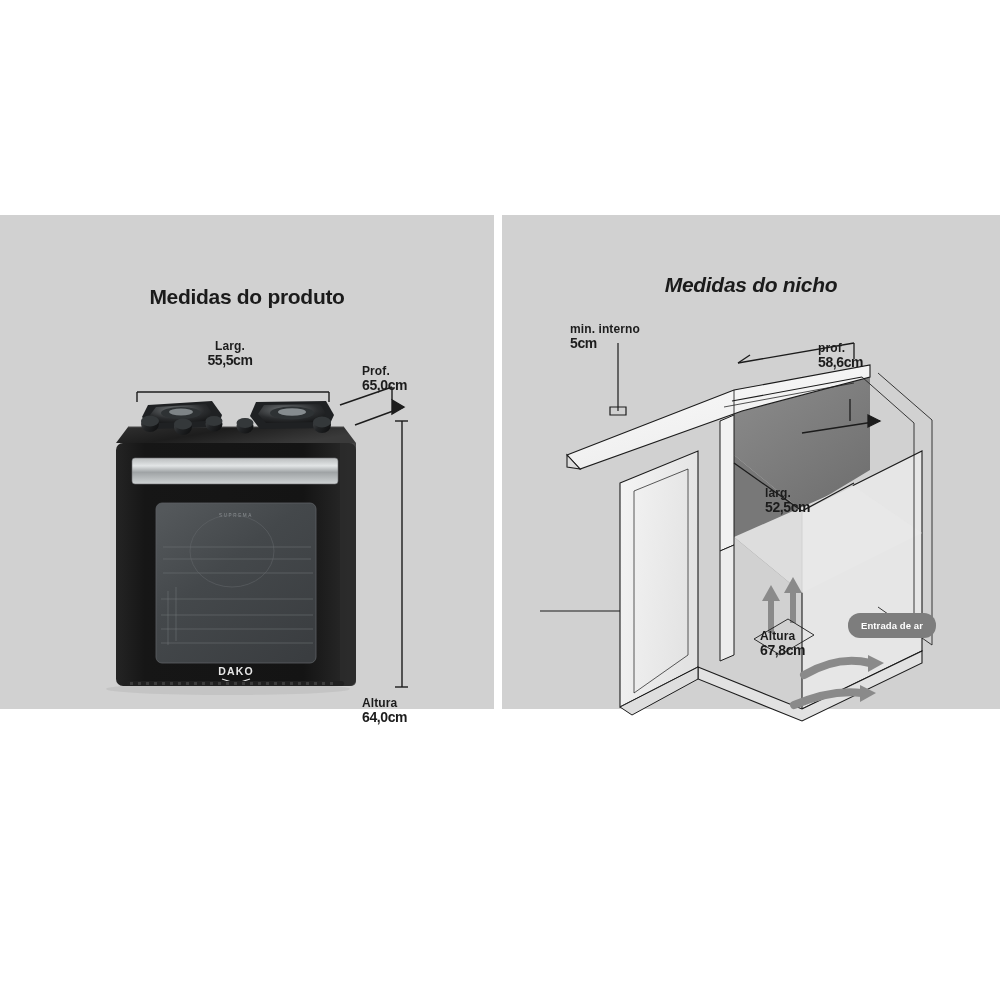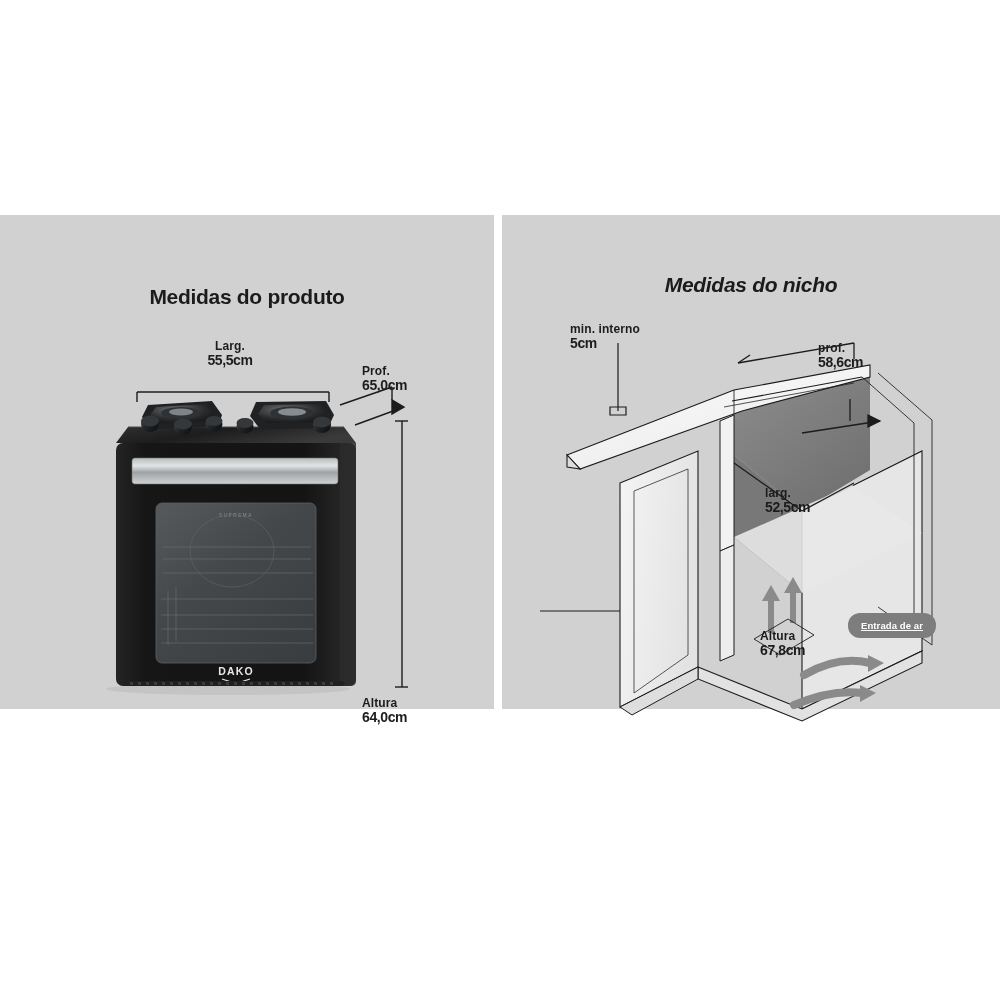--- a/index.html
+++ b/index.html
@@ -63,21 +63,20 @@
   .badge {
     position: absolute;
     background: #7d7d7d;
     color: #ffffff;
     font-size: 9.5px;
     font-weight: bold;
     border-radius: 12px;
     padding: 7px 13px;
     white-space: nowrap;
     letter-spacing: 0.1px;
-    text-decoration: underline;
   }
 </style>
 </head>
 <body>
 
 <div id="stage">
 
   <div class="panel" id="panel-left">
 
     <div class="panel-title" style="top:70px;">Medidas do produto</div>

